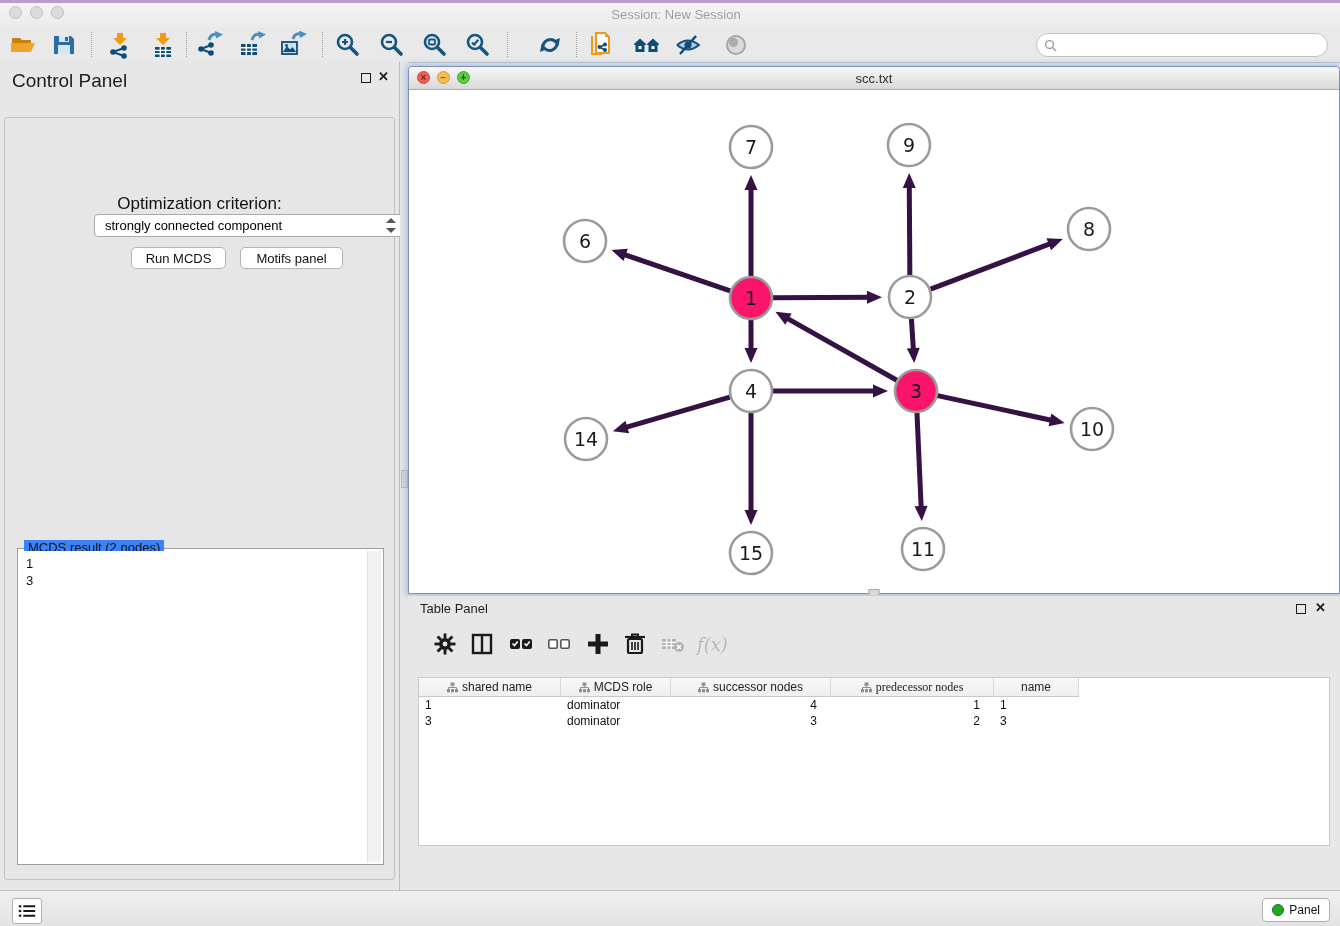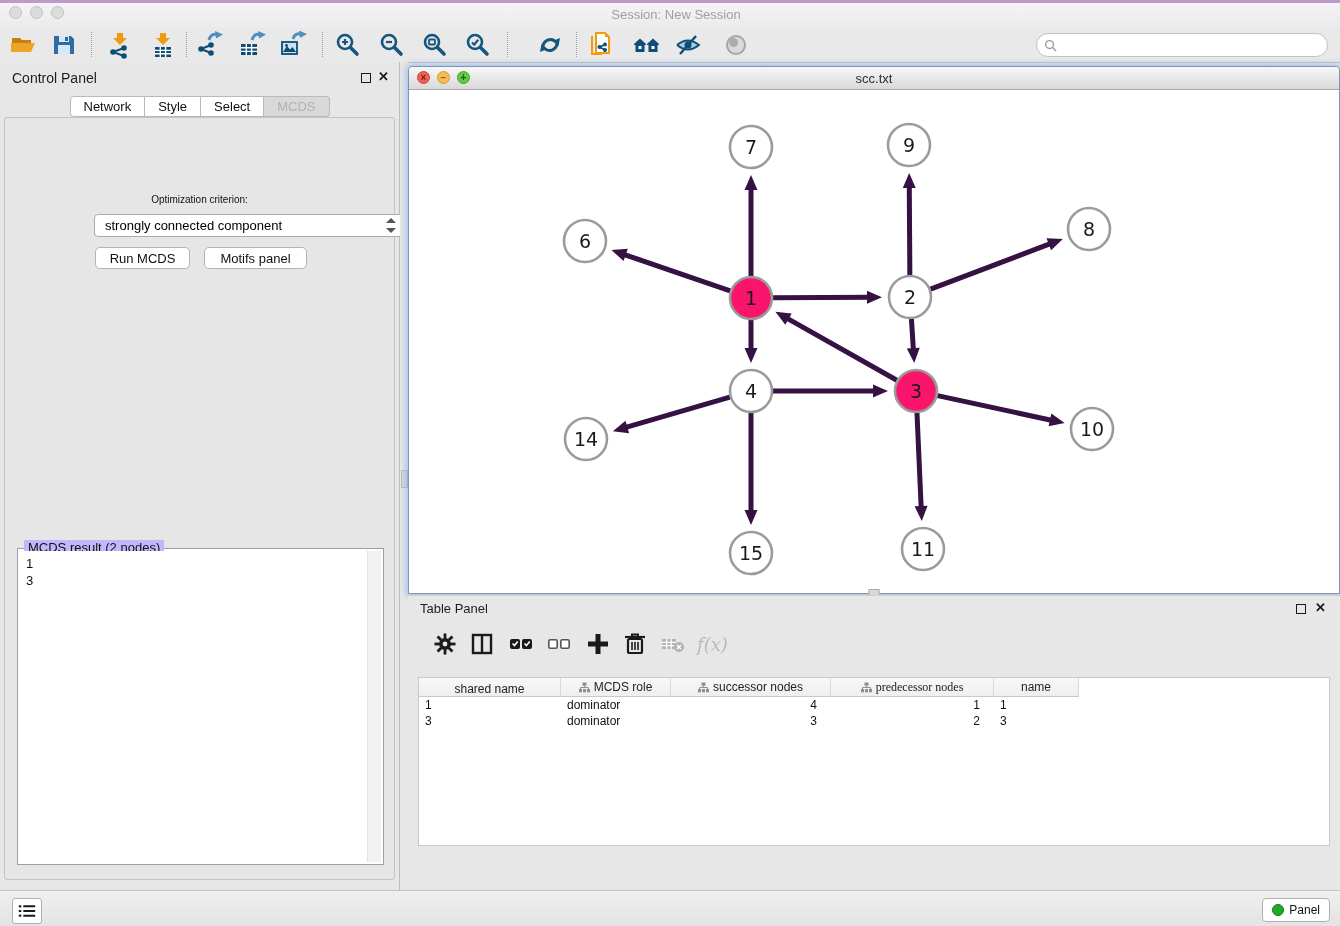--- a/index.html
+++ b/index.html
@@ -20,46 +20,46 @@
   .tbicon{position:absolute;top:3px;width:28px;height:28px;transform:translateX(-50%);cursor:pointer;}
   .tbsep{position:absolute;top:4px;height:25px;width:0;border-left:1px dotted #9f9f9f;}
   .searchbox{position:absolute;right:12px;top:5px;width:290px;height:22px;background:#fff;
       border:1px solid #c2c2c2;border-radius:12px;display:flex;align-items:center;}
   .searchbox svg{margin-left:7px;}
   .searchbox input{border:none;outline:none;background:transparent;flex:1;height:18px;
       font-size:12px;font-family:"Liberation Sans",sans-serif;padding:0 8px 0 4px;}
   
   .control-panel{position:absolute;left:0;top:62px;width:400px;height:828px;
       background:#e7e7e7;border-right:1px solid #bdbdbd;box-sizing:border-box;}
-  .panel-head{position:absolute;left:12px;top:8px;font-size:14px;color:#1e1e1e;}
+  .panel-head{position:absolute;left:12px;top:8px;font-size:19px;color:#1e1e1e;}
   .float-ic{position:absolute;top:11px;width:10px;height:10px;border:1.6px solid #1a1a1a;
       box-sizing:border-box;cursor:pointer;}
   .close-ic{position:absolute;top:7px;font-size:13px;font-weight:bold;color:#1a1a1a;cursor:pointer;}
   .seg{position:absolute;display:flex;}
   .seg-btn{font-family:"Liberation Sans",sans-serif;font-size:13px;height:21px;padding:0 13px;
       background:#fff;border:1px solid #b9b9b9;border-left:none;color:#111;cursor:pointer;line-height:19px;}
   .seg-btn:first-child{border-left:1px solid #b9b9b9;border-radius:4px 0 0 4px;}
   .seg-btn:last-child{border-radius:0 4px 4px 0;}
   .seg-btn.active{background:#d9d9d9;color:#b2b2b2;}
   .cp-tabs{top:34px;left:50%;transform:translateX(-50%);z-index:2;}
   .cp-content{position:absolute;left:4px;top:55px;right:4px;bottom:10px;
       border:1px solid #c3c3c3;border-radius:3px;background:#e6e6e6;}
-  .opt-label{position:absolute;left:0;right:0;top:76px;text-align:center;font-size:10px;color:#111;}
+  .opt-label{position:absolute;left:0;right:0;top:76px;text-align:center;font-size:17px;color:#111;}
   .criterion{position:absolute;left:44px;top:96px;width:310px;height:23px;background:#fff;
       border:1px solid #ababab;border-radius:4px;box-sizing:border-box;font-size:13px;
       line-height:21px;padding-left:10px;cursor:pointer;margin-left:45px;}
   .stepper{position:absolute;right:7px;top:3px;width:10px;height:15px;}
   .stepper i{position:absolute;left:0;width:0;height:0;border-left:5px solid transparent;border-right:5px solid transparent;}
   .stepper .up{top:0;border-bottom:5px solid #555;}
   .stepper .dn{bottom:0;border-top:5px solid #555;}
   .cp-btn{position:absolute;top:129px;height:22px;background:#fff;border:1px solid #b3b3b3;
-      border-radius:5px;font-size:13px;font-family:"Liberation Sans",sans-serif;color:#111;cursor:pointer;}
+      border-radius:5px;font-size:13px;font-family:"Liberation Sans",sans-serif;color:#111;cursor:pointer;margin-left:36px;}
   .mcds-box{position:absolute;left:12px;right:10px;top:430px;bottom:14px;
       border:1px solid #9f9f9f;background:#fff;}
-  .mcds-legend{position:absolute;left:6px;top:-9px;background:#c4b5fd;padding:0 4px;font-size:13px;color:#111;}
+  .mcds-legend{position:absolute;left:6px;top:-9px;background:#3b82f6;padding:0 4px;font-size:13px;color:#111;}
   .mcds-list{position:absolute;inset:2px 15px 2px 2px;background:#fff;
       font-size:13px;color:#111;padding:4px 0 0 6px;}
   .mcds-item{line-height:17px;cursor:default;}
   .mcds-scroll{position:absolute;top:2px;bottom:2px;right:2px;width:13px;background:#f1f1f1;border-left:1px solid #e2e2e2;}
   
   .vsplit{position:absolute;left:400px;top:62px;width:8px;height:828px;background:#e7e7e7;}
   .vsplit .grip{position:absolute;left:1px;top:408px;width:5px;height:16px;background:#d8d8d8;border:1px solid #bdbdbd;}
   
   .netframe{position:absolute;left:408px;top:66px;width:930px;height:526px;background:#fff;
       border:1px solid #7f93ad;border-radius:4px 4px 0 0;box-sizing:content-box;
@@ -231,26 +231,20 @@
       <path d="M9.2 9.2L13 13" stroke="#9a9a9a" stroke-width="1.5"></path>
     </svg>
     <input type="text" placeholder="" style="">
   </div>
 </div>
 
 <div class="control-panel">
   <div class="panel-head">Control Panel</div>
   <span class="float-ic" style="right:28px"></span>
   <span class="close-ic" style="right:10px">✕</span>
-  <div class="seg cp-tabs" id="cp-tabs">
-      <button class="seg-btn">Network</button>
-      <button class="seg-btn">Style</button>
-      <button class="seg-btn">Select</button>
-      <button class="seg-btn active">MCDS</button>
-    </div>
   <div class="cp-content">
     <div class="opt-label">Optimization criterion:</div>
     <div class="criterion">
       <span>strongly connected component</span>
       <span class="stepper">
           <i class="up"></i>
           <i class="dn"></i>
         </span>
     </div>
     <button class="cp-btn" style="left:90px;width:95px">Run MCDS</button>
@@ -383,21 +377,21 @@
       <g stroke="#fff" stroke-width="1.2">
           <path d="M3 12.3h14M3 15.6h14M7.6 9v10M12.2 9v10"></path>
         </g>
       <circle cx="20" cy="17" r="5" fill="#b3b3b3"></circle>
       <path d="M18 15l4 4M22 15l-4 4" stroke="#fff" stroke-width="1.6"></path>
     </svg>
     <span class="tpic disabled fx" style="left:293px;top:8px">f(x)</span>
   </div>
   <div class="dtable">
     <div class="thead" id="thead">
-        <div class="th" style="width: 142px; flex-direction: column;">
+        <div class="th" style="width: 142px;">
           <svg width="11" height="11" viewBox="0 0 11 11">
             <path d="M5.5 4v2M1.5 7V5.5h8V7" stroke="#8f8f8f" fill="none"></path>
             <rect x="3.5" y="0.5" width="4" height="3.3" fill="#8f8f8f"></rect>
             <rect x="0" y="7" width="3" height="3.3" fill="#8f8f8f"></rect>
             <rect x="4" y="7" width="3" height="3.3" fill="#8f8f8f"></rect>
             <rect x="8" y="7" width="3" height="3.3" fill="#8f8f8f"></rect>
           </svg>
           <span>shared name</span>
         </div>
         <div class="th" style="width: 110px;">

